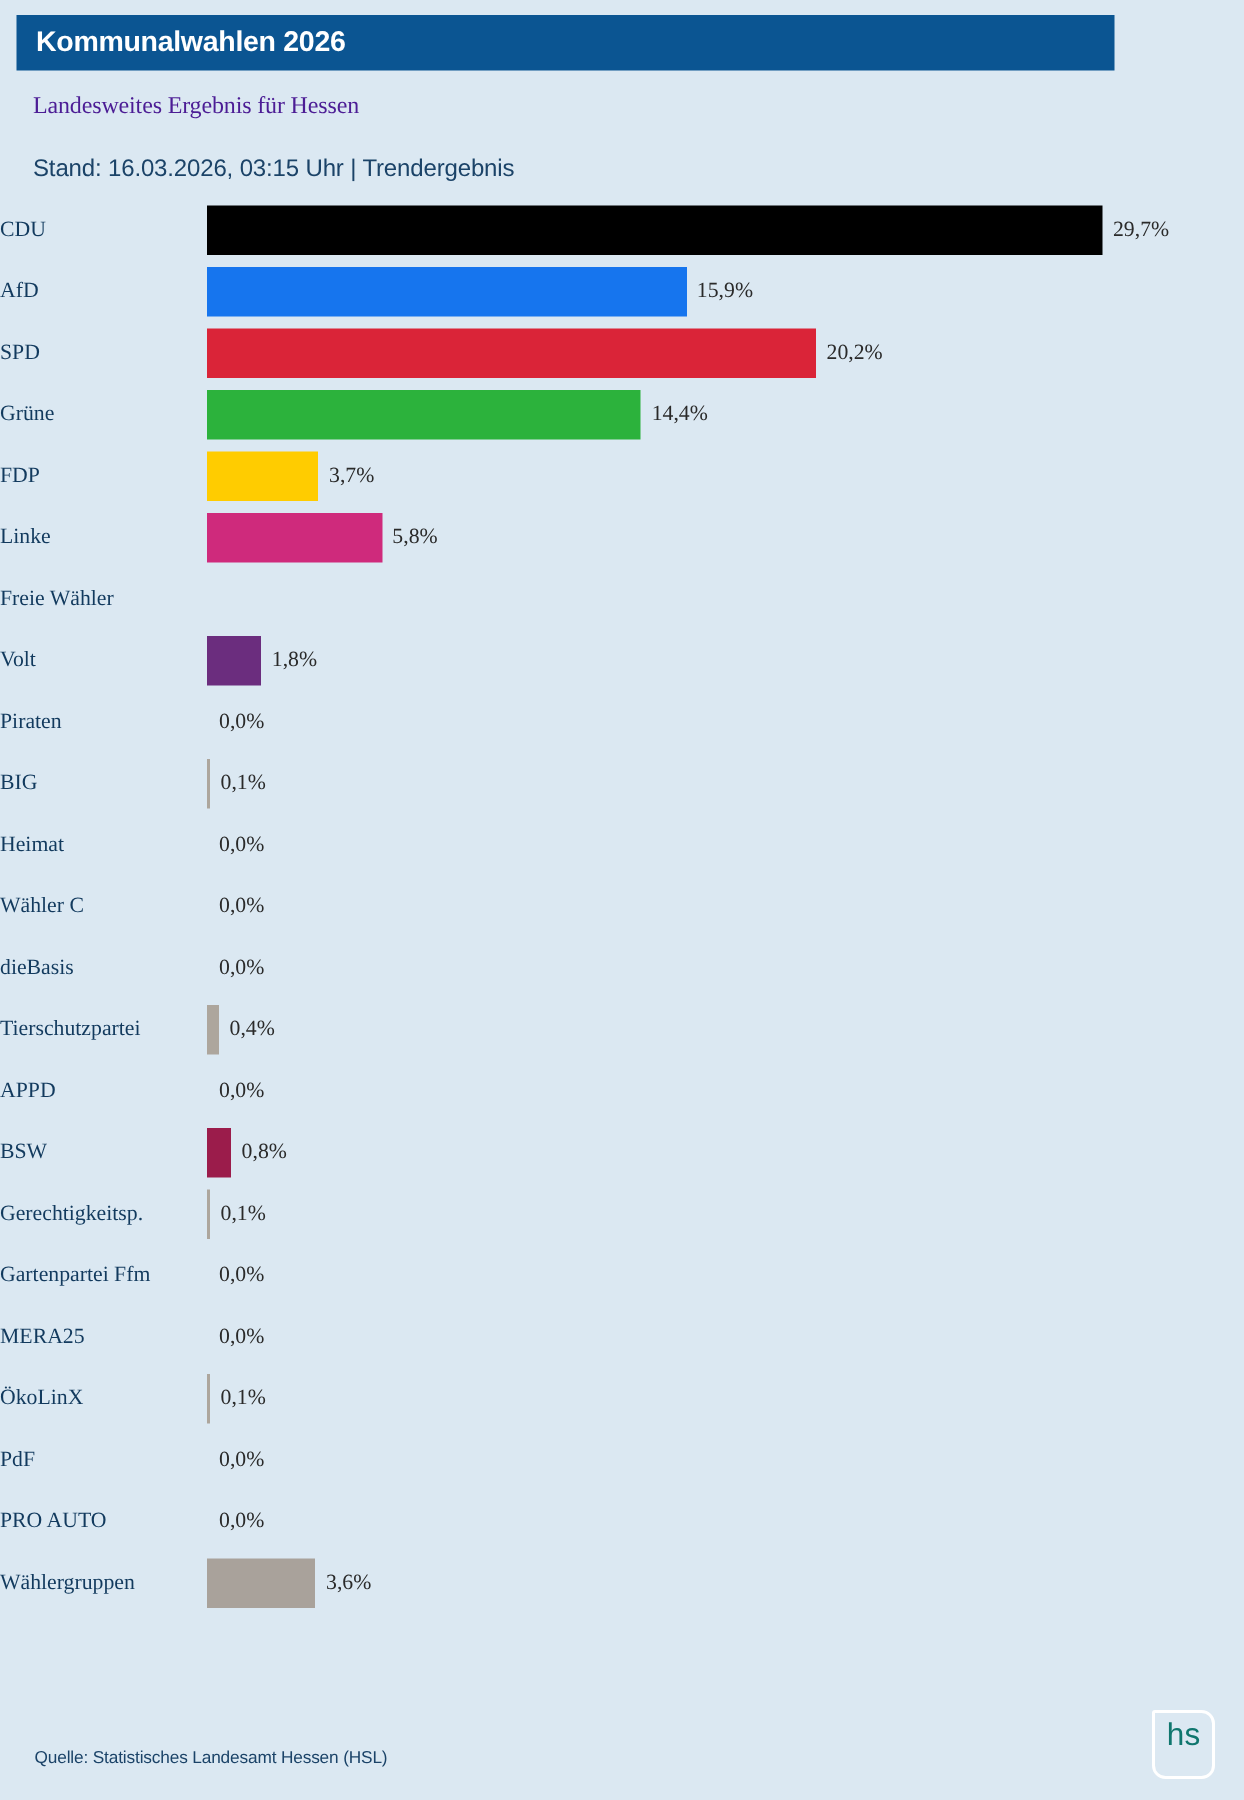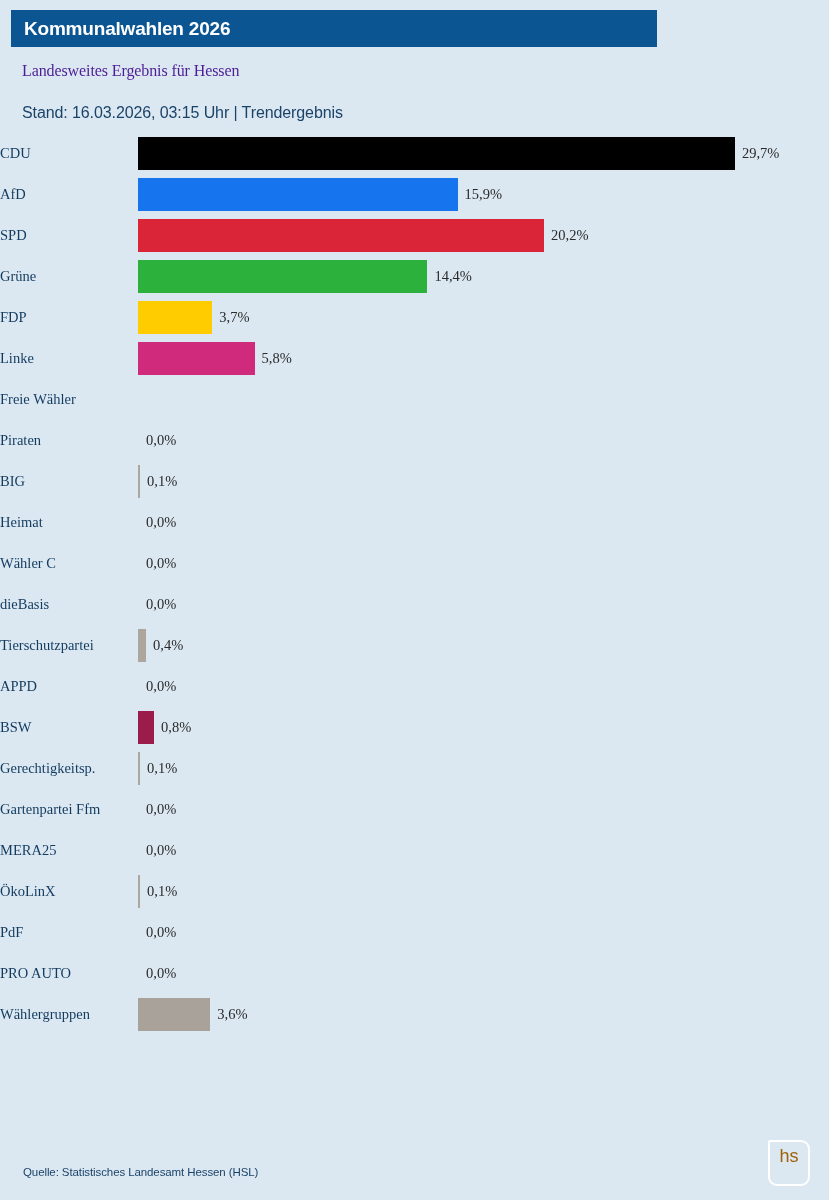--- a/index.html
+++ b/index.html
@@ -18,21 +18,21 @@
     width: 829px;
     height: 1200px;
     box-sizing: border-box;
   }
 
   
   .titlebar {
     position: absolute;
     left: 11px;
     top: 10px;
-    width: 646px;
+    width: 732px;
     height: 37px;
     background: #0b5592;
     display: flex;
     align-items: center;
     text-align: center;
   }
   .titlebar-text {
     color: #ffffff;
     font-family: "Liberation Sans", "DejaVu Sans", sans-serif;
     font-weight: bold;
@@ -133,23 +133,23 @@
     border-radius: 9px;
     border-top-left-radius: 2px;
     box-sizing: border-box;
   }
   .logo-text {
     position: absolute;
     inset: 0;
     display: flex;
     align-items: center;
     justify-content: center;
-    color: #a16207;
+    color: #0f766e;
     font-family: "Liberation Sans", "DejaVu Sans", sans-serif;
-    font-size: 18px;
+    font-size: 21px;
     line-height: 1;
     padding-bottom: 14px;
     box-sizing: border-box;
   }
 </style>
 </head>
 <body>
 
 <div class="page">
 
@@ -199,20 +199,27 @@
       </div>
       <div class="row">
         <div class="row-label">Linke</div>
         <div class="bar-area">
           <div class="bar" style="width: 116.58px; background: rgb(207, 42, 124);"></div>
           <span class="bar-value">5,8%</span>
         </div>
       </div>
       <div class="row">
         <div class="row-label">Freie Wähler</div>
+      </div>
+      <div class="row">
+        <div class="row-label">Volt</div>
+        <div class="bar-area">
+          <div class="bar" style="width: 36.18px; background: rgb(107, 45, 126);"></div>
+          <span class="bar-value">1,8%</span>
+        </div>
       </div>
       <div class="row">
         <div class="row-label">Piraten</div>
         <div class="bar-area">
           <div class="bar zero" style="width: 0px; background: transparent;"></div>
           <span class="bar-value">0,0%</span>
         </div>
       </div>
       <div class="row">
         <div class="row-label">BIG</div>

